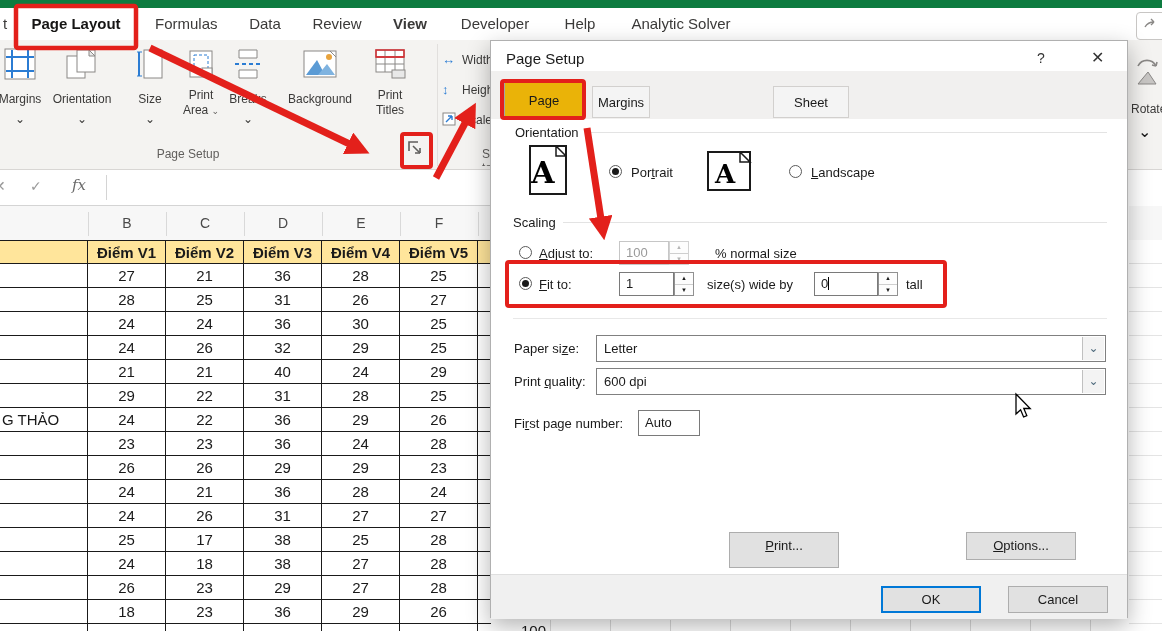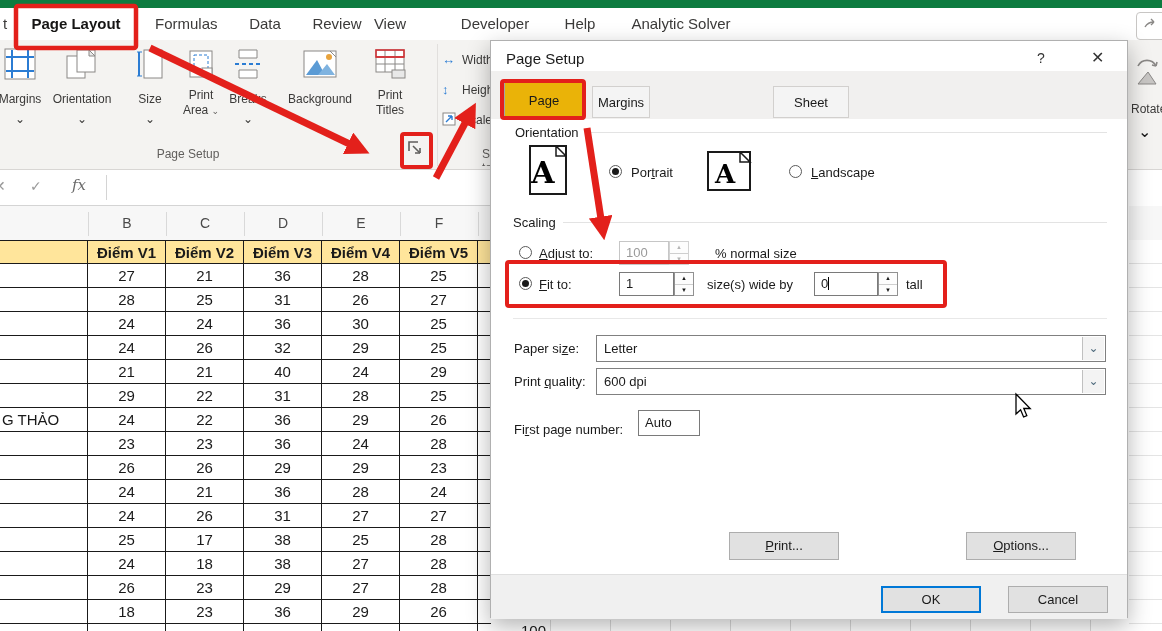--- a/index.html
+++ b/index.html
@@ -77,21 +77,21 @@
 <div id="stage">
 
   <div class="abs" id="title-strip"></div>
 
   <div class="abs" id="tab-row">
     <span class="rtab" style="left:-2px;width:14px;">t</span>
     <span class="rtab active" style="left:16px;width:120px;">Page Layout</span>
     <span class="rtab" style="left:155px;width:62px;">Formulas</span>
     <span class="rtab" style="left:243px;width:44px;">Data</span>
     <span class="rtab" style="left:309px;width:56px;">Review</span>
-    <span class="rtab" style="left:368px;width:44px;">View</span>
+    <span class="rtab" style="left:388px;width:44px;font-weight:bold;">View</span>
     <span class="rtab" style="left:456px;width:78px;">Developer</span>
     <span class="rtab" style="left:561px;width:38px;">Help</span>
     <span class="rtab" style="left:625px;width:112px;">Analytic Solver</span>
     <div class="abs" style="left:1136px;top:4px;width:30px;height:26px;border:1px solid #c8c6c4;border-radius:4px;background:#fff;">
       <svg width="16" height="16" style="margin:4px 0 0 5px;">
           <path d="M3,10 q3,-5 9,-5 M12,5 l-3,-3 M12,5 l-3,3" stroke="#8a8886" stroke-width="1.4" fill="none"></path>
         </svg>
     </div>
   </div>
   <div class="abs" id="active-underline"></div>
@@ -474,24 +474,24 @@
     <span class="dlabel" style="left:23px;top:300px;">Paper si<u>z</u>e:</span>
     <div class="combo" style="left:105px;top:294px;width:510px;height:27px;">
       <span>Letter</span>
       <span class="arrow">⌄</span>
     </div>
     <span class="dlabel" style="left:23px;top:333px;">Print <u>q</u>uality:</span>
     <div class="combo" style="left:105px;top:327px;width:510px;height:27px;">
       <span>600 dpi</span>
       <span class="arrow">⌄</span>
     </div>
-    <span class="dlabel" style="left:23px;top:375px;margin-top:6px;">Fi<u>r</u>st page number:</span>
+    <span class="dlabel" style="left:23px;top:375px;">Fi<u>r</u>st page number:</span>
     <div class="spinbox" style="left:147px;top:369px;width:62px;height:26px;line-height:24px;">Auto</div>
 
-    <div class="dbtn" style="left:238px;top:491px;width:110px;height:28px;"><u>P</u>rint...</div>
+    <div class="dbtn" style="left:238px;top:491px;width:110px;height:36px;"><u>P</u>rint...</div>
     <div class="dbtn" style="left:475px;top:491px;width:110px;height:28px;"><u>O</u>ptions...</div>
     <div class="abs" id="dlg-footer"></div>
     <div class="dbtn default" style="left:390px;top:545px;width:100px;height:27px;">OK</div>
     <div class="dbtn" style="left:517px;top:545px;width:100px;height:27px;">Cancel</div>
   </div>
 
   <svg class="abs" id="overlay" width="1162" height="631" viewBox="0 0 1162 631">
     <defs>
       <marker id="ah" viewBox="0 0 10 10" refX="6.5" refY="5" markerWidth="3.4" markerHeight="3.4" orient="auto-start-reverse">
         <path d="M0,0 L10,5 L0,10 z" fill="#e3201b"></path>

